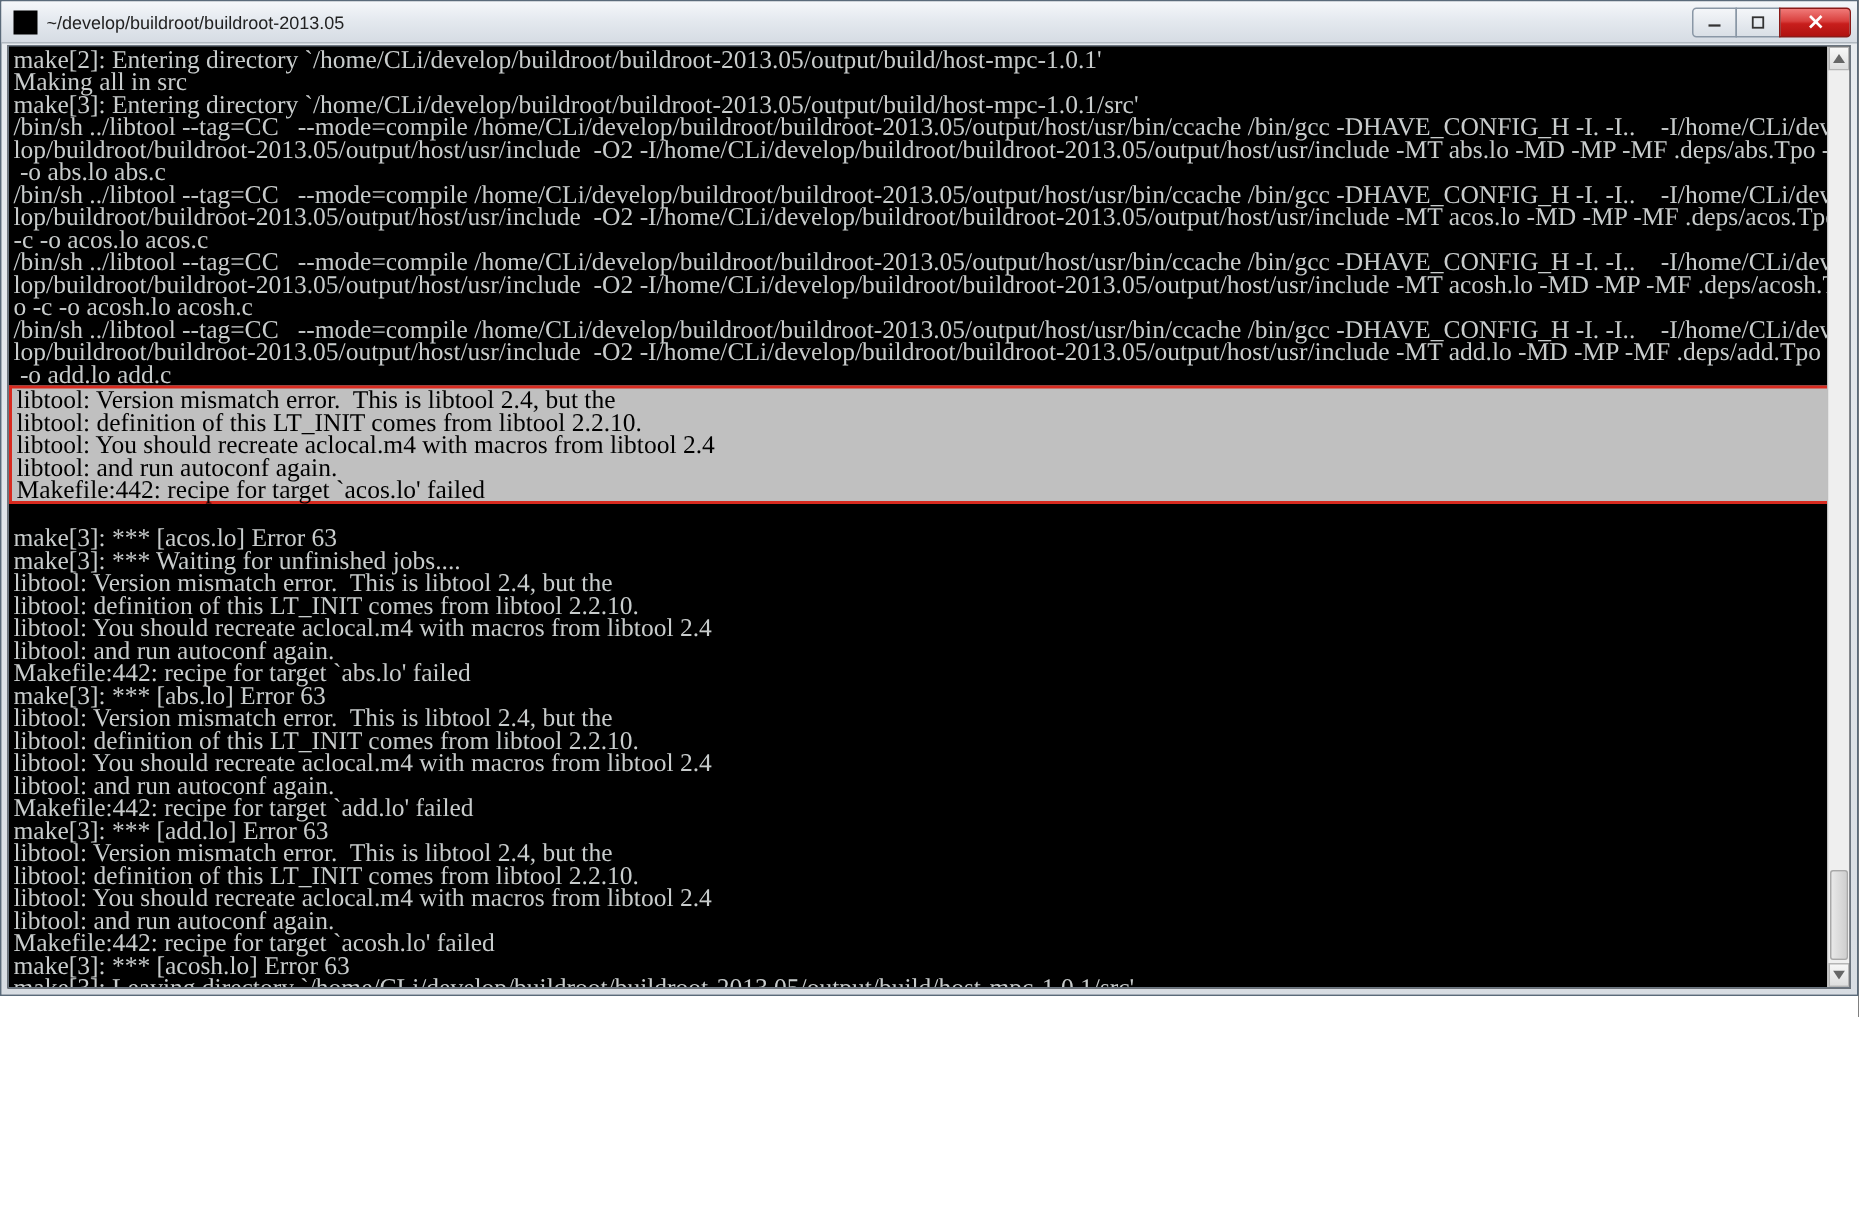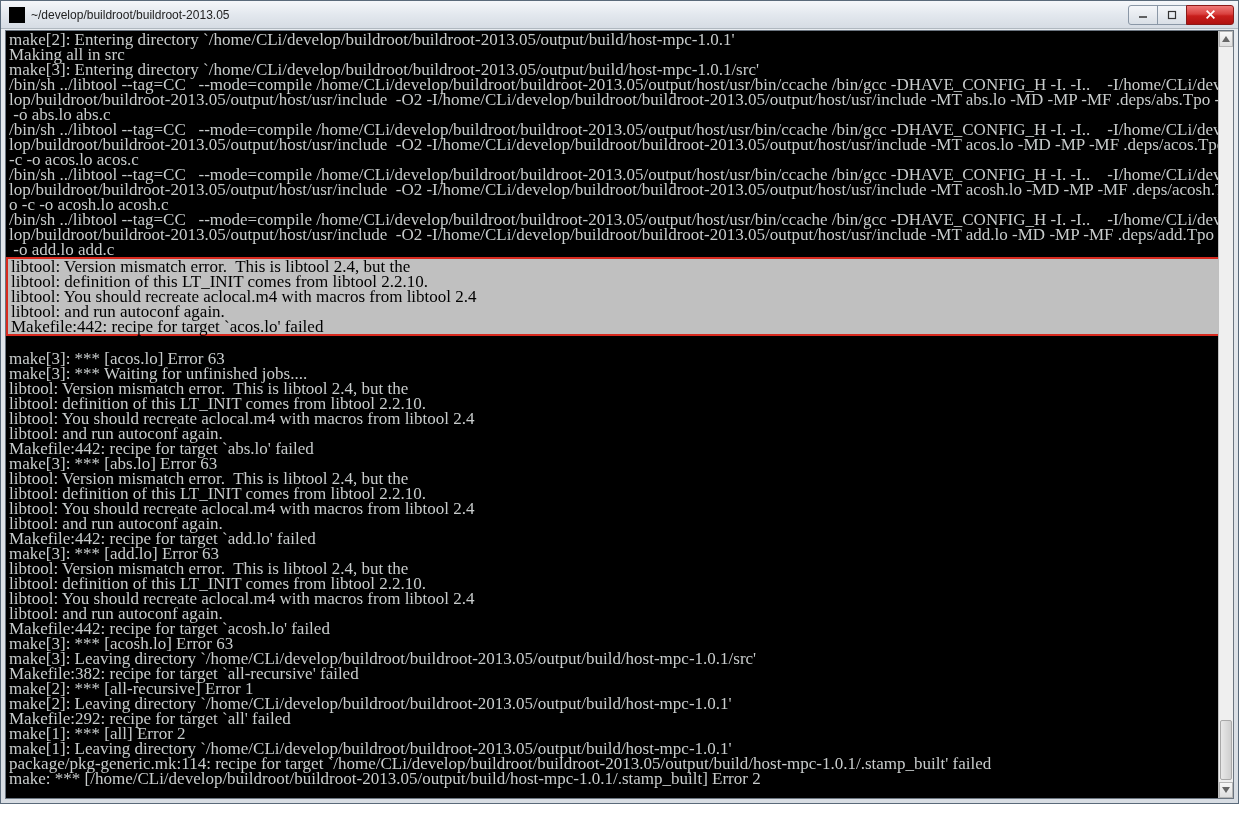--- a/index.html
+++ b/index.html
@@ -6,21 +6,21 @@
   body {
     font-family: "Segoe UI", Tahoma, sans-serif;
     background: #fff;
     width: 1239px;
     height: 820px;
     overflow: hidden;
     position: relative;
   }
   .window {
     width: 1239px;
-    height: 804px;
+    height: 664px;
     background: linear-gradient(to bottom, #e8ecf0 0%, #d8dde3 100%);
     border: 1px solid #5a6a7a;
     position: relative;
   }
   .titlebar {
     height: 28px;
     background: linear-gradient(to bottom, #f5f7fa 0%, #e3e8ee 50%, #d6dce4 100%);
     border-bottom: 1px solid #b0b8c0;
     display: flex;
     align-items: center;

